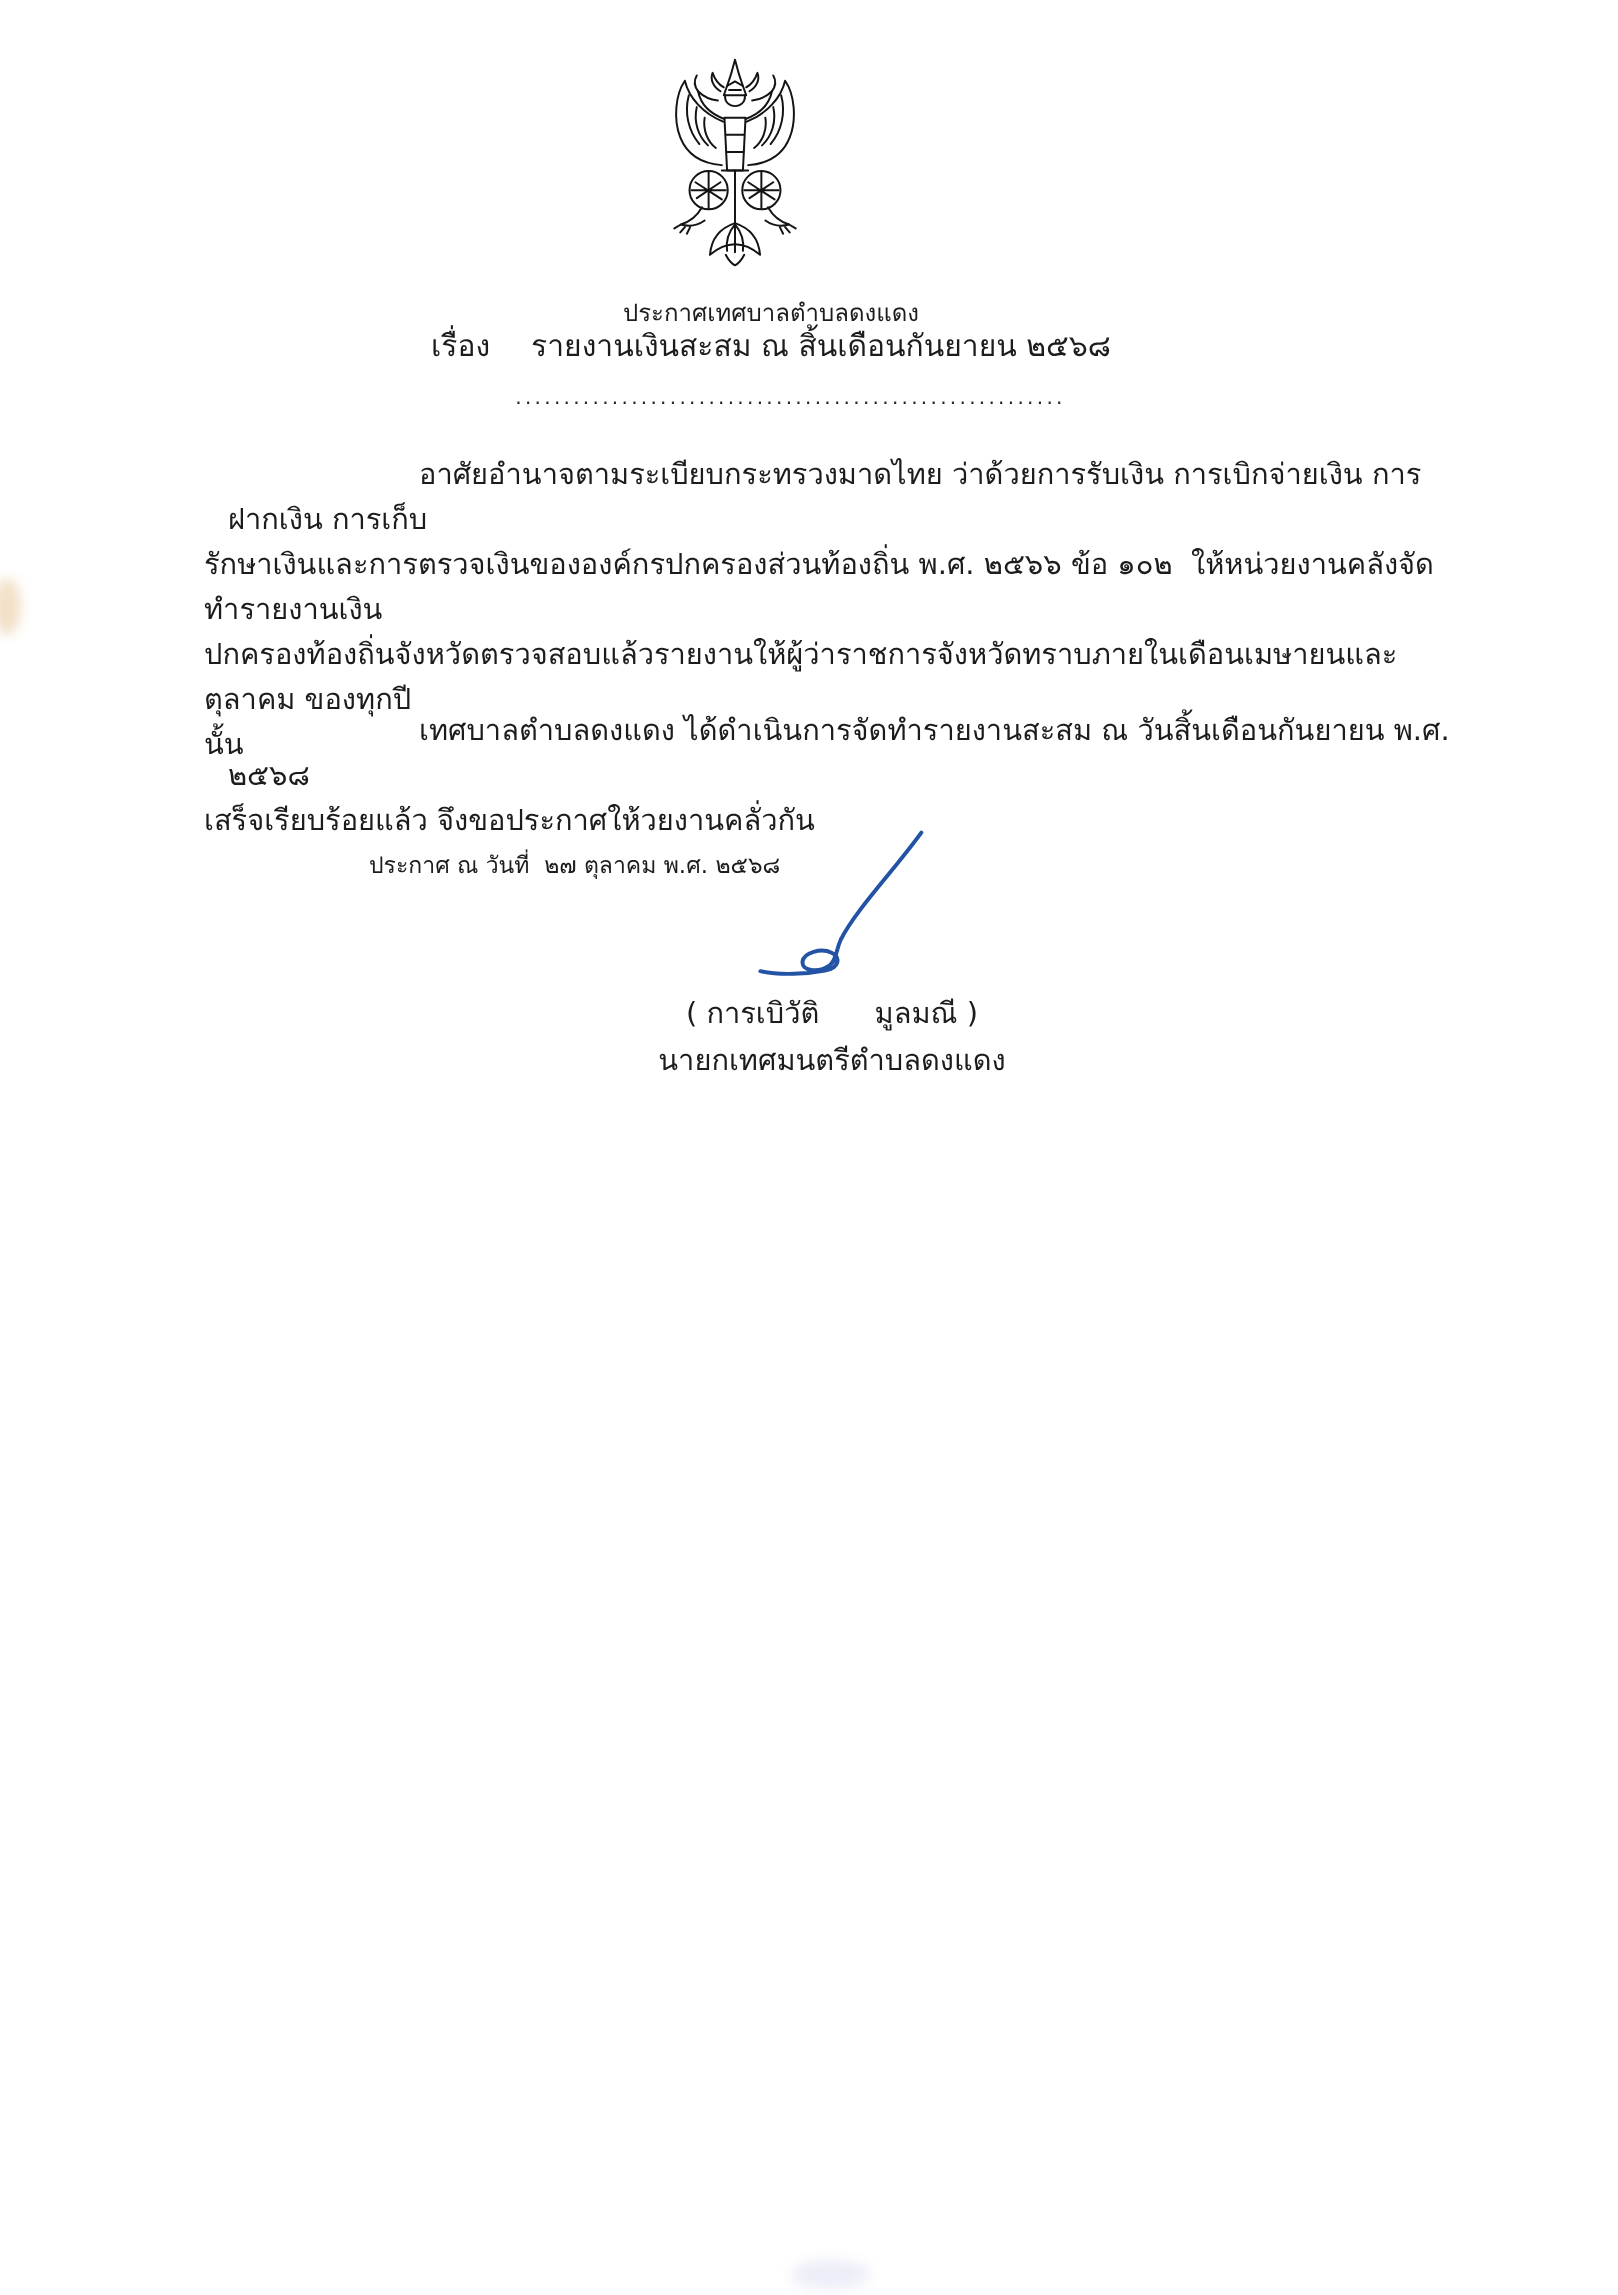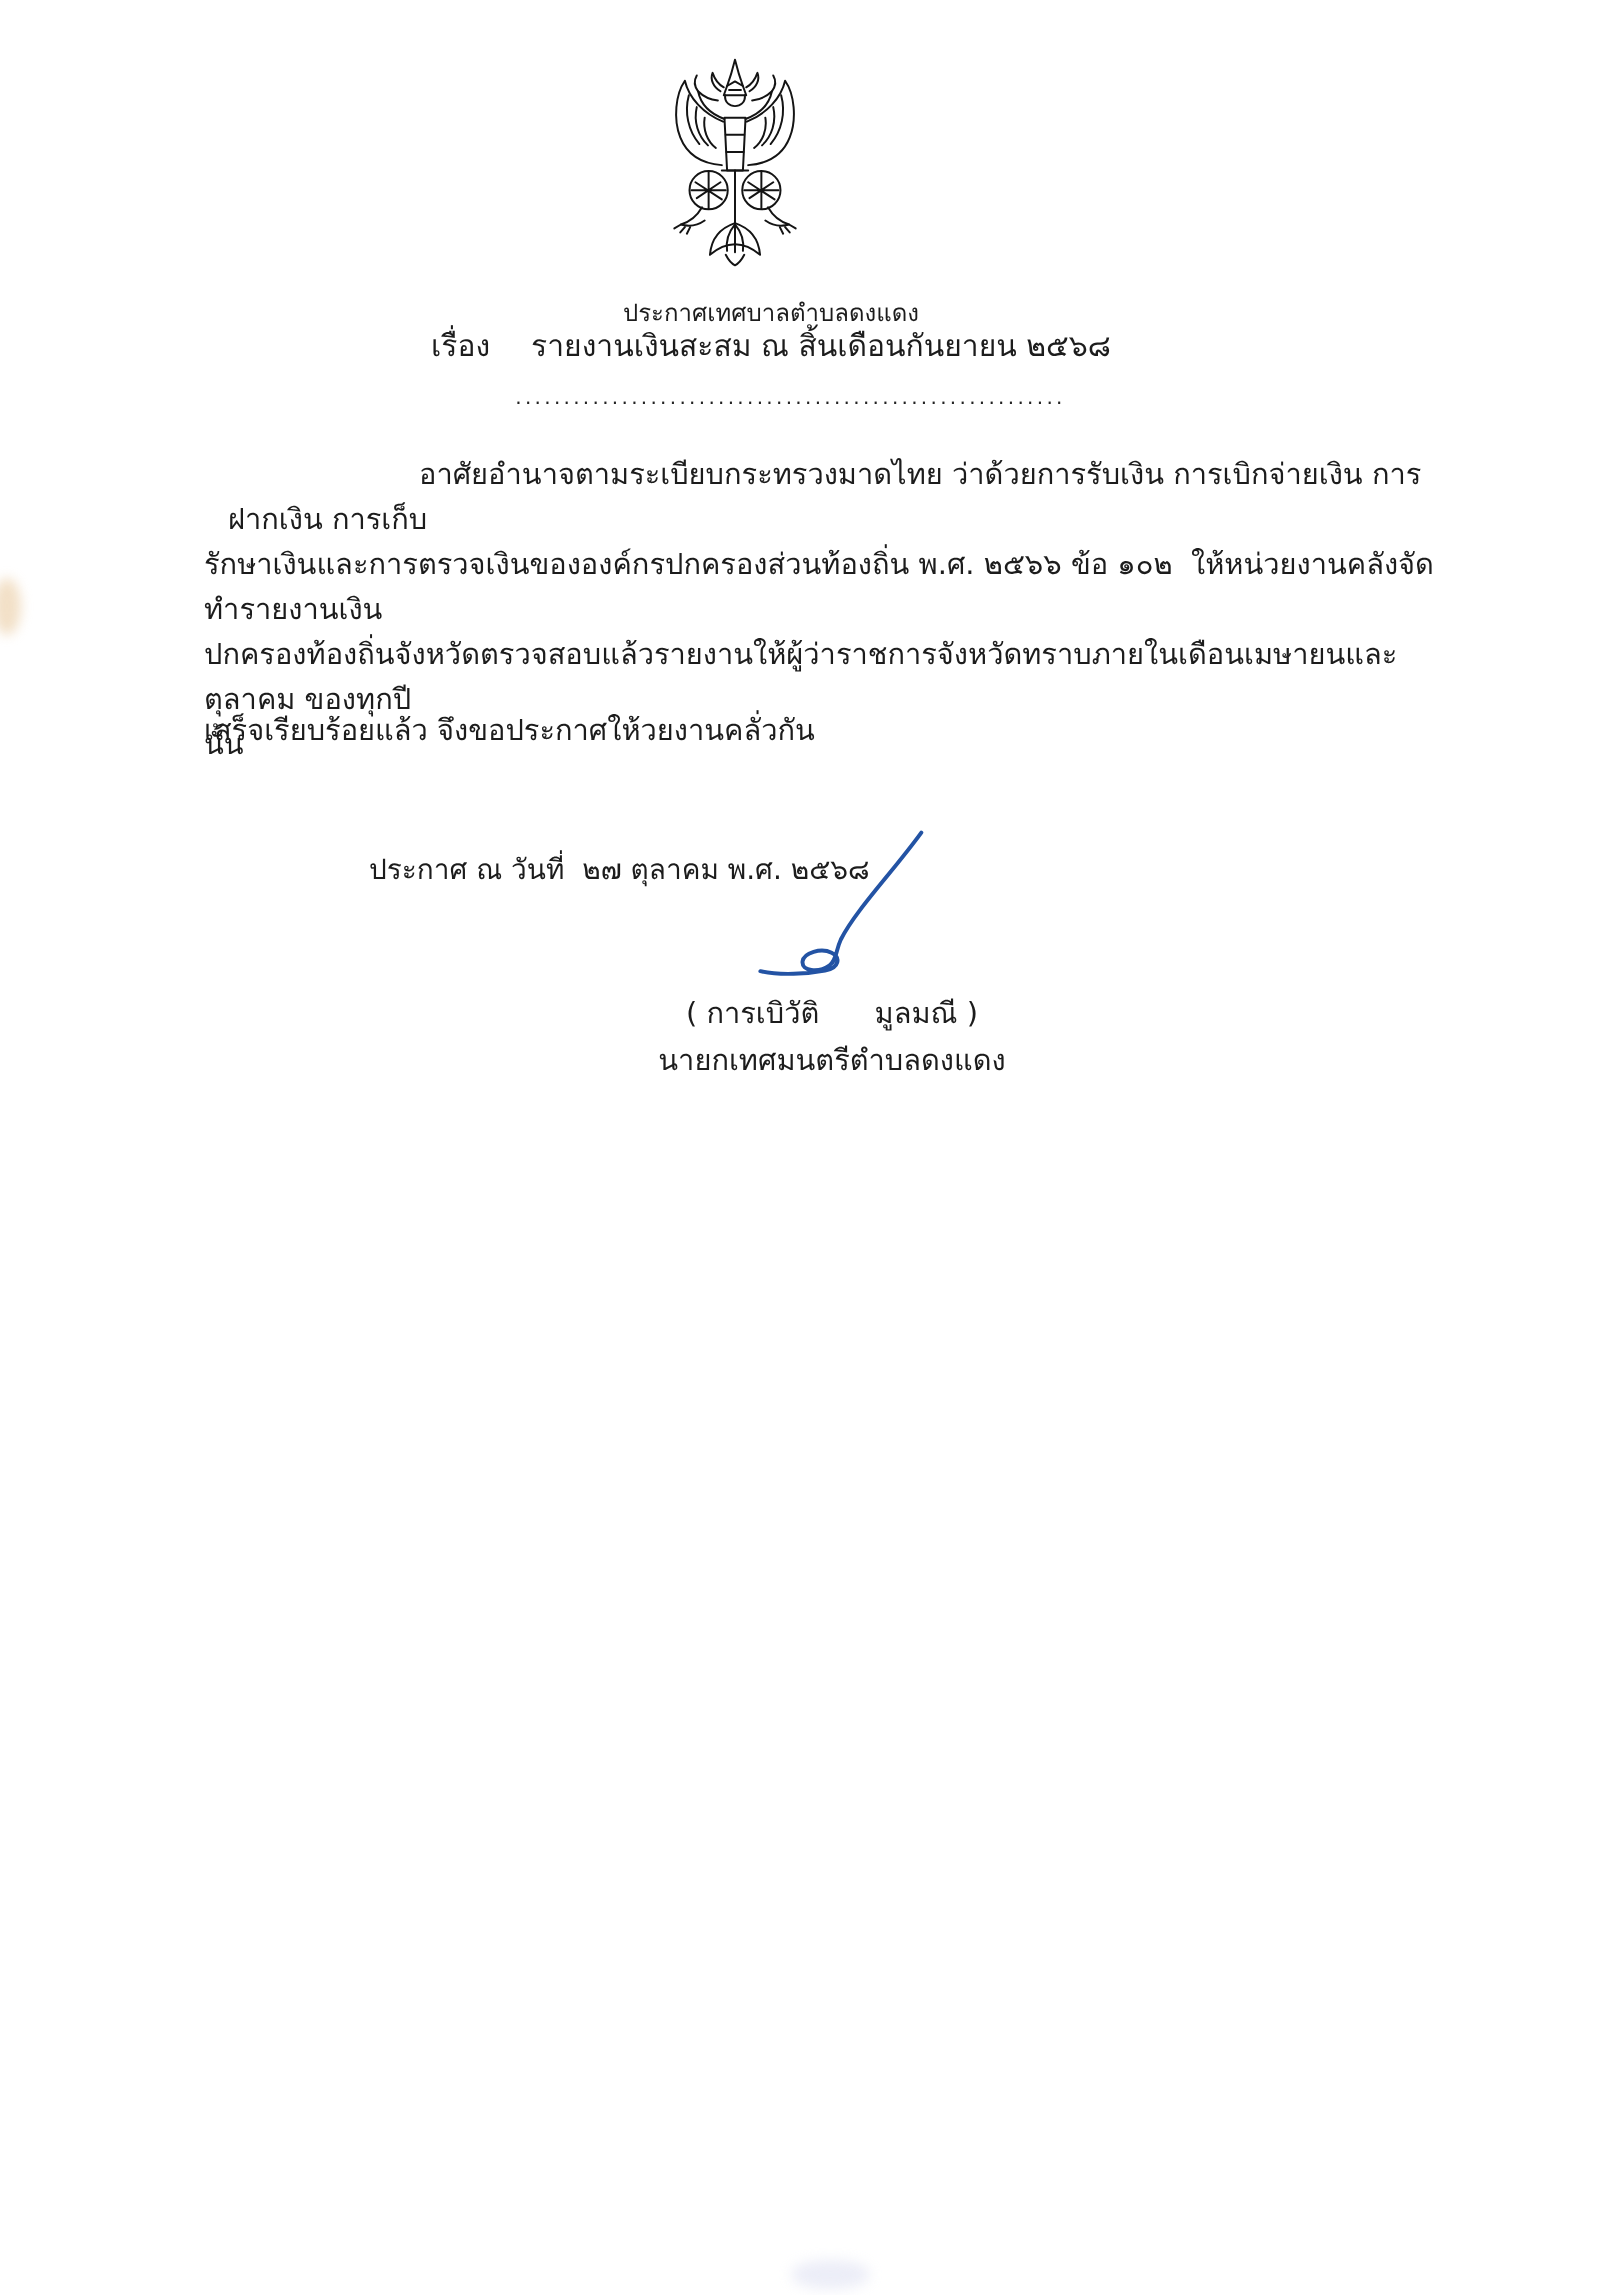--- a/index.html
+++ b/index.html
@@ -24,21 +24,21 @@
     position:absolute;top:385px;left:0;width:1581px;text-align:center;
     font-size:20px;letter-spacing:3.3px;color:#222;
   }
   
   .para{position:absolute;left:204px;width:1258px;font-size:29px;line-height:45px;}
   .p1{top:452px;}
   .p2{top:708px;}
   .line{white-space:pre-wrap;}
   .indent{text-indent:191px;margin-left:24px;}
   
-  .date-line{position:absolute;left:369px;top:847px;font-size:28px;white-space:pre-wrap;}
+  .date-line{position:absolute;left:369px;top:847px;font-size:23px;white-space:pre-wrap;}
   
   .signature{position:absolute;left:755px;top:830px;width:173px;height:157px;}
   
   .footer-center{position:absolute;left:173px;width:1318px;text-align:center;font-size:29px;white-space:pre-wrap;}
   .name{top:990px;}
   .position{top:1037px;}
   
   .smudge{
     position:absolute;left:-6.6px;top:578px;width:28px;height:57px;
     background:#e8c79a;border-radius:50%;filter:blur(6px);opacity:.55;
@@ -113,20 +113,21 @@
   <div class="dots">.........................................................</div>
 
   <div class="para p1">
     <div class="line indent">อาศัยอำนาจตามระเบียบกระทรวงมาดไทย ว่าด้วยการรับเงิน การเบิกจ่ายเงิน การฝากเงิน การเก็บ</div>
     <div class="line">รักษาเงินและการตรวจเงินขององค์กรปกครองส่วนท้องถิ่น พ.ศ. ๒๕๖๖ ข้อ ๑๐๒  ให้หน่วยงานคลังจัดทำรายงานเงิน</div>
     <div class="line">ปกครองท้องถิ่นจังหวัดตรวจสอบแล้วรายงานให้ผู้ว่าราชการจังหวัดทราบภายในเดือนเมษายนและตุลาคม ของทุกปี</div>
     <div class="line">นั้น</div>
   </div>
 
   <div class="para p2">
+    <div class="line indent">เทศบาลตำบลดงแดง ได้ดำเนินการจัดทำรายงานสะสม ณ วันสิ้นเดือนกันยายน พ.ศ. ๒๕๖๘</div>
     <div class="line">เสร็จเรียบร้อยแล้ว จึงขอประกาศให้วยงานคลั่วกัน</div>
   </div>
 
   <div class="date-line t">ประกาศ ณ วันที่  ๒๗ ตุลาคม พ.ศ. ๒๕๖๘</div>
 
   <svg class="signature" viewBox="0 0 262 238" aria-hidden="true">
     <path d="M252 4 C210 62 152 122 130 166 C122 183 124 197 113 205 C96 217 70 214 72 199 C74 186 100 178 116 186 C130 193 128 209 106 213 C80 218 38 221 8 214" fill="none" stroke="#2353a4" stroke-width="6" stroke-linecap="round" stroke-linejoin="round"></path>
   </svg>
 
   <div class="footer-center name t">( การเบิวัติ      มูลมณี )</div>

